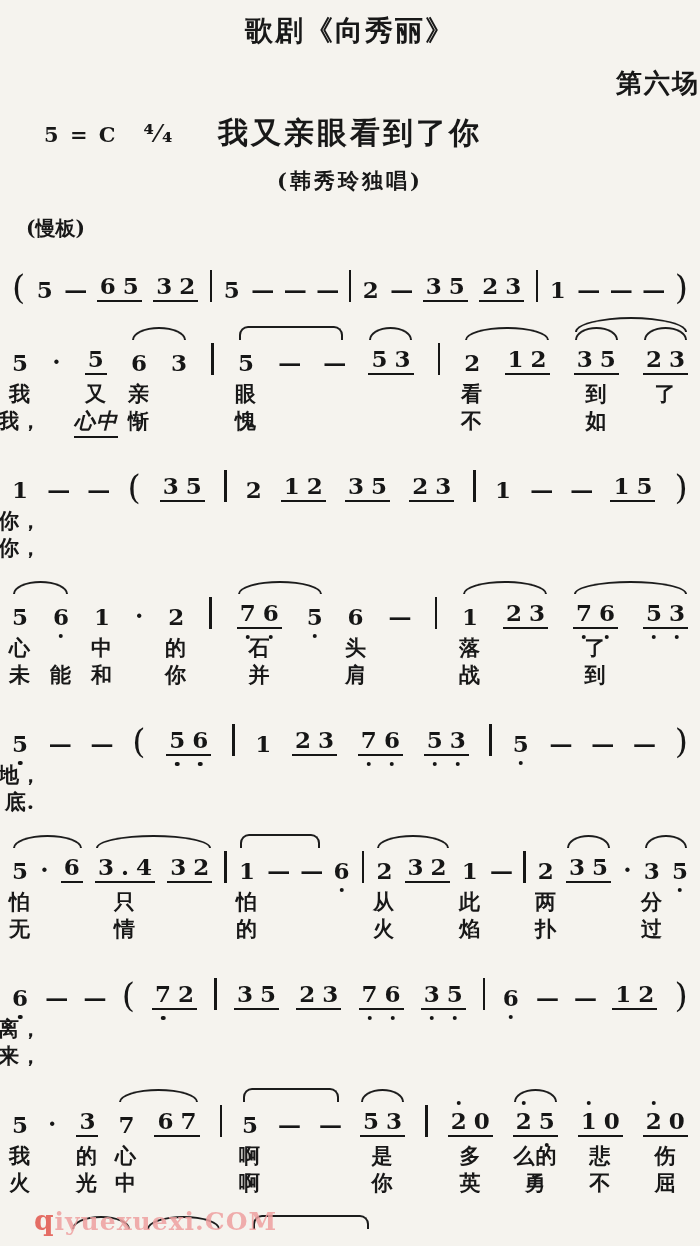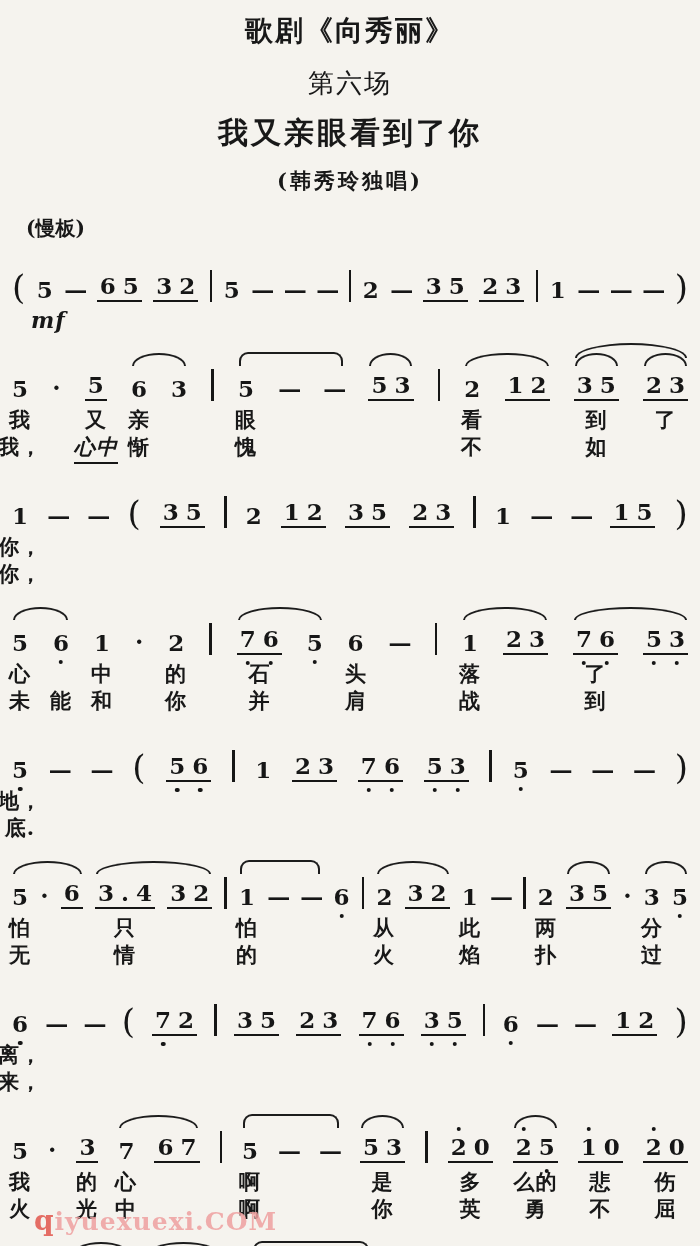--- a/index.html
+++ b/index.html
@@ -3,21 +3,21 @@
 <meta charset="utf-8">
 <style>
   html,body{margin:0;padding:0}
   body{
     width:700px;height:1246px;overflow:hidden;position:relative;
     background:#f5f3ee;color:#181818;
     font-family:"DejaVu Serif",serif;
   }
   
   .opera-title{text-align:center;font-size:28px;font-weight:700;margin:12px 0 8px;letter-spacing:2px}
-  .scene-title{text-align:center;font-size:26px;font-weight:400;margin:16px 0 6px;letter-spacing:2px}
+  .scene-title{text-align:right;font-size:26px;font-weight:700;margin:16px 0 6px;letter-spacing:2px}
   .title-row{position:relative;height:52px}
   .keytime{position:absolute;left:44px;top:12px;font-size:21px;font-weight:700;letter-spacing:2px}
   .keytime .ts{margin-left:26px;font-size:24px}
   .main-title{text-align:center;font-size:30px;font-weight:900;letter-spacing:3px;padding-top:6px}
   .performer{text-align:center;font-size:21px;font-weight:700;margin-top:8px;letter-spacing:3px}
   .tempo{font-size:20px;font-weight:700;margin:20px 0 0 26px}
   
   #score{padding:6px 0 0}
   .system{margin-bottom:14px}
   .mline{
@@ -50,20 +50,23 @@
   .watermark{position:absolute;left:34px;top:1204px;font-size:25px;font-weight:700;
              color:#efa0a0;letter-spacing:1px;opacity:.85}
   .watermark::first-letter{color:#e2564c;font-weight:900;font-size:28px}
 </style>
 </head>
 <body>
 
 <div class="opera-title">歌剧《向秀丽》</div>
 <div class="scene-title">第六场</div>
 <div class="title-row">
+  <div class="keytime">
+    <span>5 = C</span><span class="ts">⁴⁄₄</span>
+  </div>
   <div class="main-title">我又亲眼看到了你</div>
 </div>
 <div class="performer">(韩秀玲独唱)</div>
 <div class="tempo">(慢板)</div>
 
 <div id="score">
     <div class="system">
       <div class="mline">
         <span class="tok par">
           <span class="ch">(</span>
@@ -119,23 +122,20 @@
         </span>
         <span class="tok dash">
           <span class="ch">—</span>
         </span>
         <span class="tok dash">
           <span class="ch">—</span>
         </span>
         <span class="tok par">
           <span class="ch">)</span>
         </span>
-      </div>
-      <div class="dynrow">
-        <span style="left: 31px; transform: none;">mf</span>
       </div>
     </div>
     <div class="system">
       <div class="mline">
         <span class="tok">
           <span class="ch">5</span>
         </span>
         <span class="tok mdot">
           <span class="ch">·</span>
         </span>

